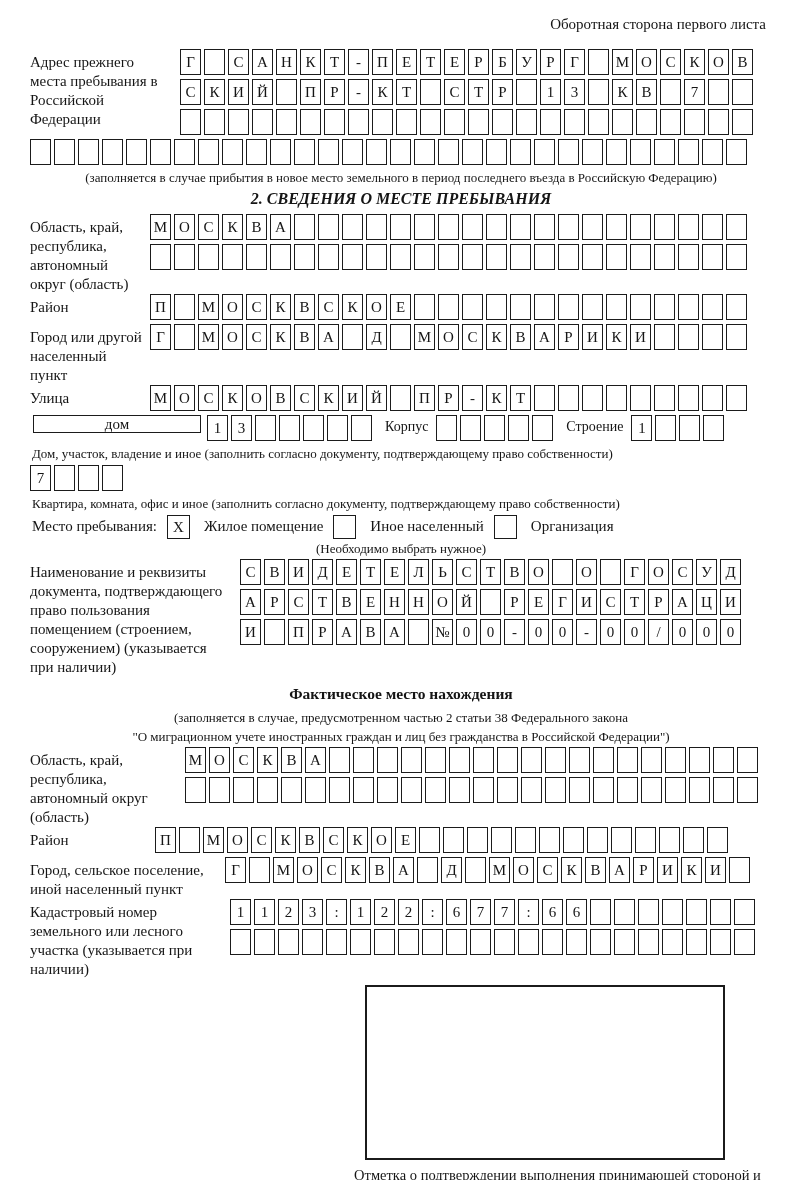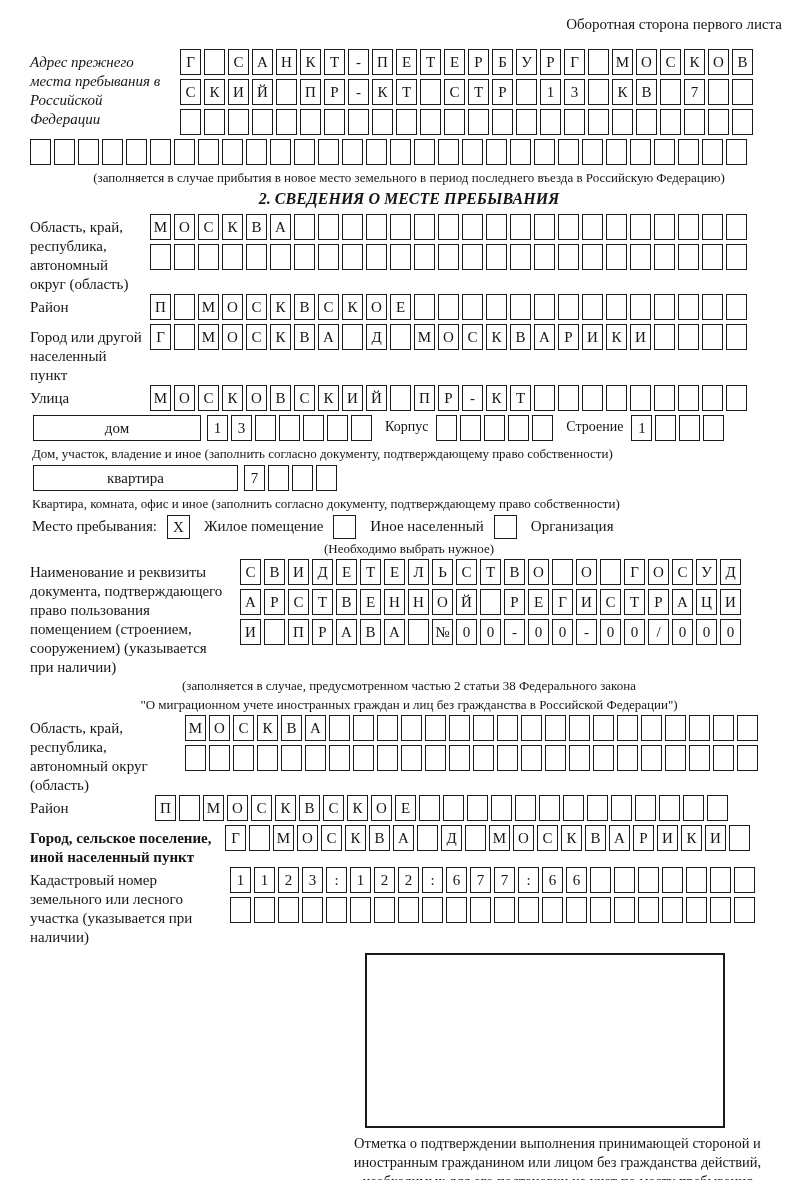--- a/index.html
+++ b/index.html
@@ -1,36 +1,36 @@
 <!DOCTYPE html>
 <html><head>
 <meta charset="utf-8">
 <style>
   html,body{margin:0;padding:0;background:#ffffff;}
   body{width:800px;height:1180px;font-family:"Liberation Serif","DejaVu Serif",serif;color:#151515;}
-  .page{box-sizing:border-box;width:800px;height:1180px;padding:12px 12px 0 30px;overflow:hidden;}
+  .page{box-sizing:border-box;width:800px;height:1180px;padding:12px 28px 0 30px;overflow:hidden;}
   .hdr{text-align:right;font-size:15px;margin:4px 6px 16px 0;}
   .frow{display:flex;align-items:flex-start;}
   .flabel{font-size:15px;line-height:19px;padding-top:4px;box-sizing:border-box;padding-right:6px;}
-  .lw148{width:150px;flex:0 0 150px;font-style:italic;}
+  .lw148{width:150px;flex:0 0 150px;}
   .lw120{width:120px;flex:0 0 120px;}
   .lw210{width:210px;flex:0 0 210px;}
   .lw155{width:155px;flex:0 0 155px;}
   .lw125{width:125px;flex:0 0 125px;}
-  .lw195{width:195px;flex:0 0 195px;font-weight:bold;}
+  .lw195{width:195px;flex:0 0 195px;}
   .lw200{width:200px;flex:0 0 200px;}
   .rows{display:flex;flex-direction:column;}
   .cellrow{display:flex;margin-bottom:4px;}
   .cell{width:21px;height:26px;box-sizing:border-box;border:1.7px solid #1b1b1b;margin-right:3px;
         display:flex;align-items:center;justify-content:center;font-size:15px;flex:0 0 21px;}
   .note{font-size:13px;text-align:center;margin:0 0 2px 0;line-height:17px;}
   .note-left{font-size:13px;text-align:left;margin:0 0 3px 2px;line-height:17px;}
   .sect{font-size:16px;font-weight:bold;text-align:center;margin:4px 0 6px 0;font-style:italic;}
   .subsect{font-size:15.5px;font-weight:bold;text-align:center;margin:8px 0 6px 0;}
-  .wrect{border:1.7px solid #1b1b1b;height:26px;box-sizing:border-box;display:flex;align-items:center;
+  .wrect{border:1.7px solid #1b1b1b;height:18px;box-sizing:border-box;display:flex;align-items:center;
          justify-content:center;font-size:15px;margin-right:6px;}
   .dom{width:168px;flex:0 0 168px;margin-left:3px;}
   .kv{width:205px;flex:0 0 205px;margin-left:3px;}
   .ilabel{font-size:14px;padding:4px 8px 0 10px;white-space:nowrap;}
   .cbrow{display:flex;align-items:flex-start;font-size:15px;margin:2px 0 1px 2px;}
   .cb{width:23px;height:24px;box-sizing:border-box;border:1.9px solid #1b1b1b;display:flex;align-items:center;
       justify-content:center;font-size:15px;margin:0 14px 0 10px;flex:0 0 23px;}
   .cbtext{padding-top:3px;}
   .stamp{width:360px;height:175px;box-sizing:border-box;border:2px solid #1b1b1b;margin:6px 0 6px 335px;}
   .stamp-cap{width:455px;margin-left:300px;text-align:center;font-size:14.5px;line-height:19px;}
@@ -338,21 +338,20 @@
     <div class="cellrow">
         <div class="cell">1</div>
         <div class="cell"></div>
         <div class="cell"></div>
         <div class="cell"></div>
       </div>
   </div>
   <div class="note-left">Дом, участок, владение и иное (заполнить согласно документу, подтверждающему право собственности)</div>
 
   <div class="frow">
-    <div class="wrect kv">квартира</div>
     <div class="cellrow">
         <div class="cell">7</div>
         <div class="cell"></div>
         <div class="cell"></div>
         <div class="cell"></div>
       </div>
   </div>
   <div class="note-left">Квартира, комната, офис и иное (заполнить согласно документу, подтверждающему право собственности)</div>
 
   <div class="cbrow">
@@ -434,20 +433,21 @@
           <div class="cell">0</div>
           <div class="cell">0</div>
           <div class="cell">/</div>
           <div class="cell">0</div>
           <div class="cell">0</div>
           <div class="cell">0</div>
         </div>
     </div>
   </div>
 
+  <div class="subsect">Фактическое место нахождения</div>
   <div class="note">(заполняется в случае, предусмотренном частью 2 статьи 38 Федерального закона</div>
   <div class="note">"О миграционном учете иностранных граждан и лиц без гражданства в Российской Федерации")</div>
 
   <div class="frow">
     <div class="flabel lw155">Область, край, республика, автономный округ (область)</div>
     <div class="rows">
       <div class="cellrow">
           <div class="cell">М</div>
           <div class="cell">О</div>
           <div class="cell">С</div>

